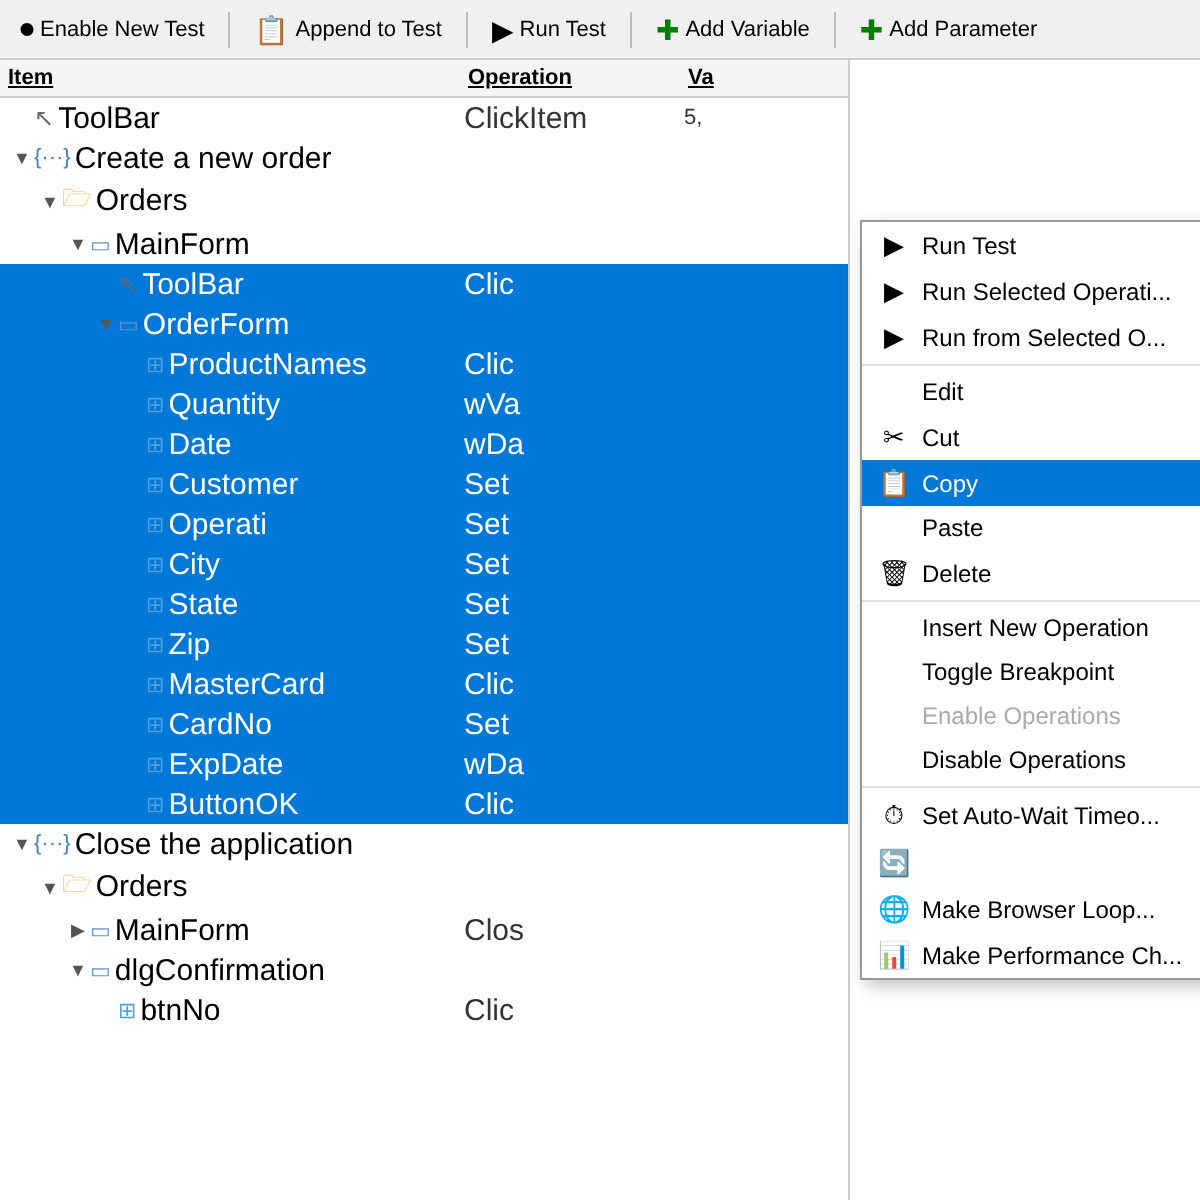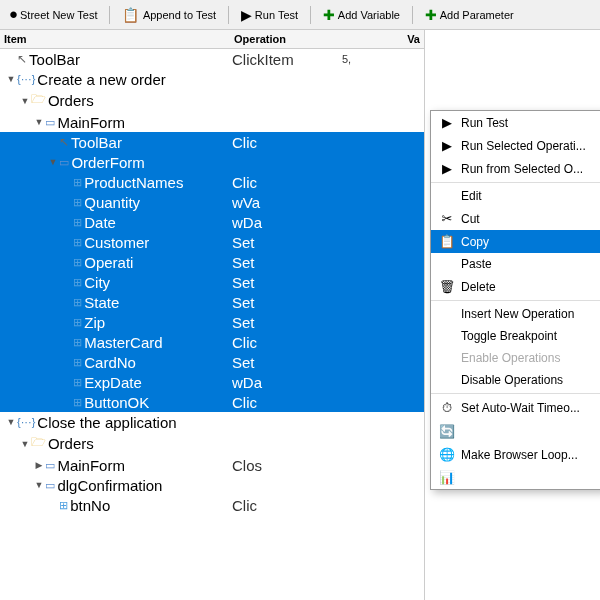--- a/index.html
+++ b/index.html
@@ -59,24 +59,25 @@
     }
 
     
     .tree-header {
       display: flex;
       background: #f5f5f5;
       border-bottom: 1px solid #ccc;
       padding: 3px 4px;
       font-weight: 600;
       font-size: 11px;
+      text-decoration: underline;
     }
     .col-item { flex: 0 0 230px; }
     .col-operation { flex: 0 0 110px; }
-    .col-value { flex: 1; text-align: right; }
+    .col-value { flex: 1; }
 
     
     .tree-row {
       display: flex;
       align-items: center;
       padding: 1px 2px;
       min-height: 20px;
       cursor: default;
       white-space: nowrap;
     }
@@ -162,21 +163,21 @@
       flex-shrink: 0;
     }
     .ctx-label { flex: 1; }
   </style>
 </head>
 <body>
 
 <div id="toolbar">
   <button class="toolbar-btn">
     <span class="toolbar-icon">⏺</span>
-    <span>Street New Test</span>
+    <span>Enable New Test</span>
   </button>
   <div class="toolbar-separator"></div>
   <button class="toolbar-btn">
     <span class="toolbar-icon">📋</span>
     <span>Append to Test</span>
   </button>
   <div class="toolbar-separator"></div>
   <button class="toolbar-btn">
     <span class="toolbar-icon">▶</span>
     <span>Run Test</span>
@@ -503,15 +504,16 @@
       </div>
       <div class="ctx-item">
         <span class="ctx-icon">🔄</span>
       </div>
       <div class="ctx-item">
         <span class="ctx-icon">🌐</span>
         <span class="ctx-label">Make Browser Loop...</span>
       </div>
       <div class="ctx-item">
         <span class="ctx-icon">📊</span>
+        <span class="ctx-label">Make Performance Ch...</span>
       </div>
     </div>
 </div>
 
 </body></html>

